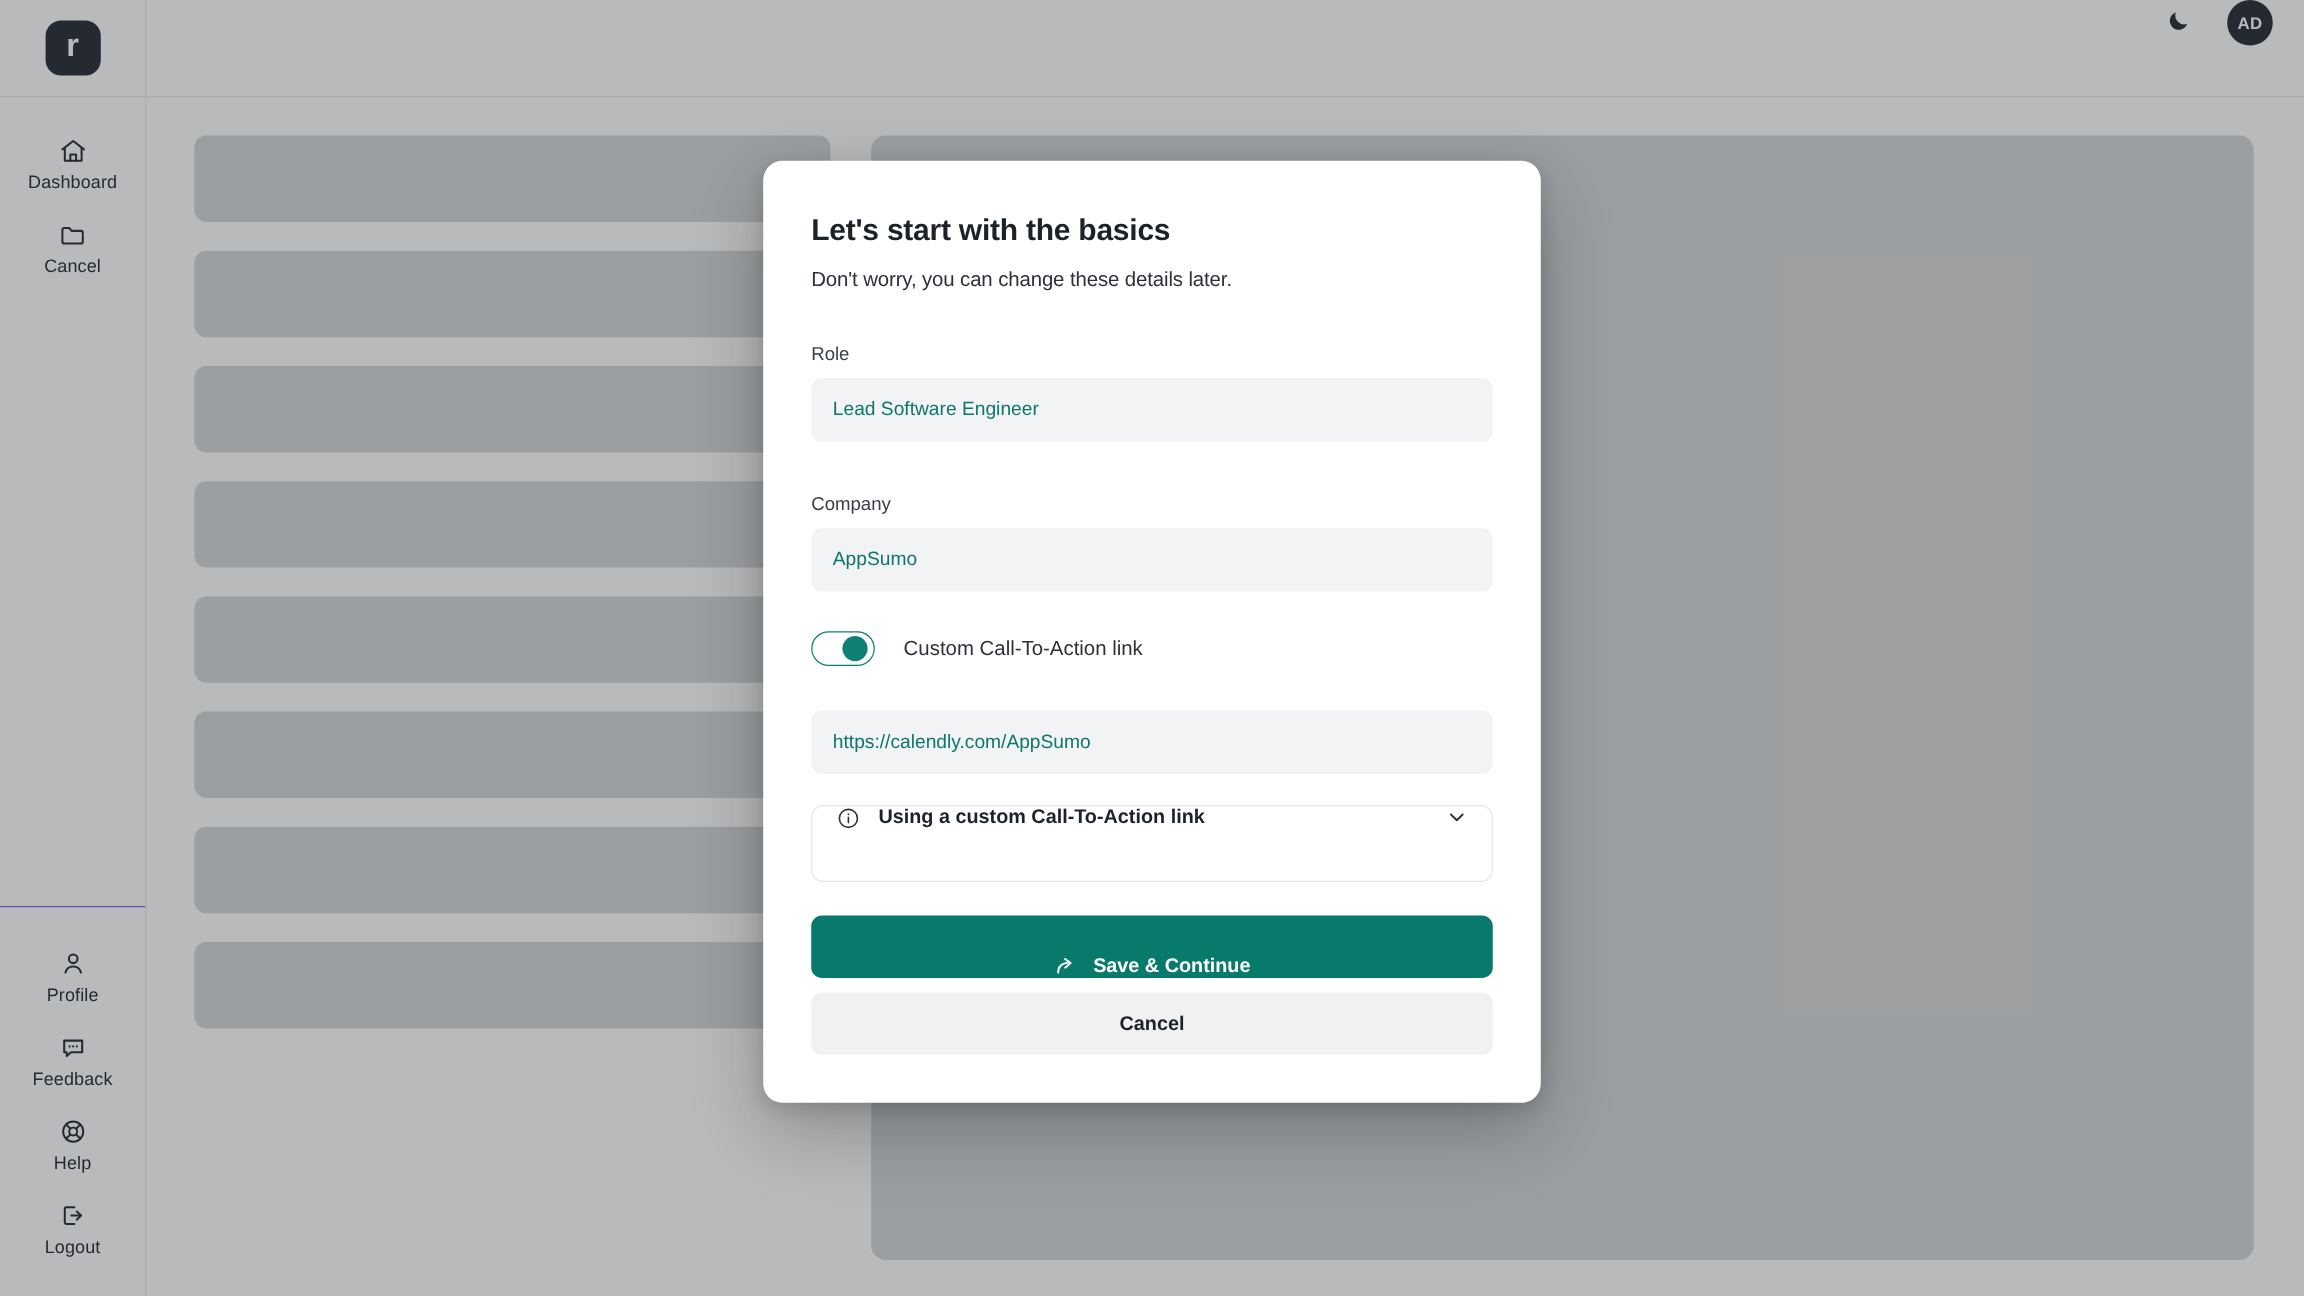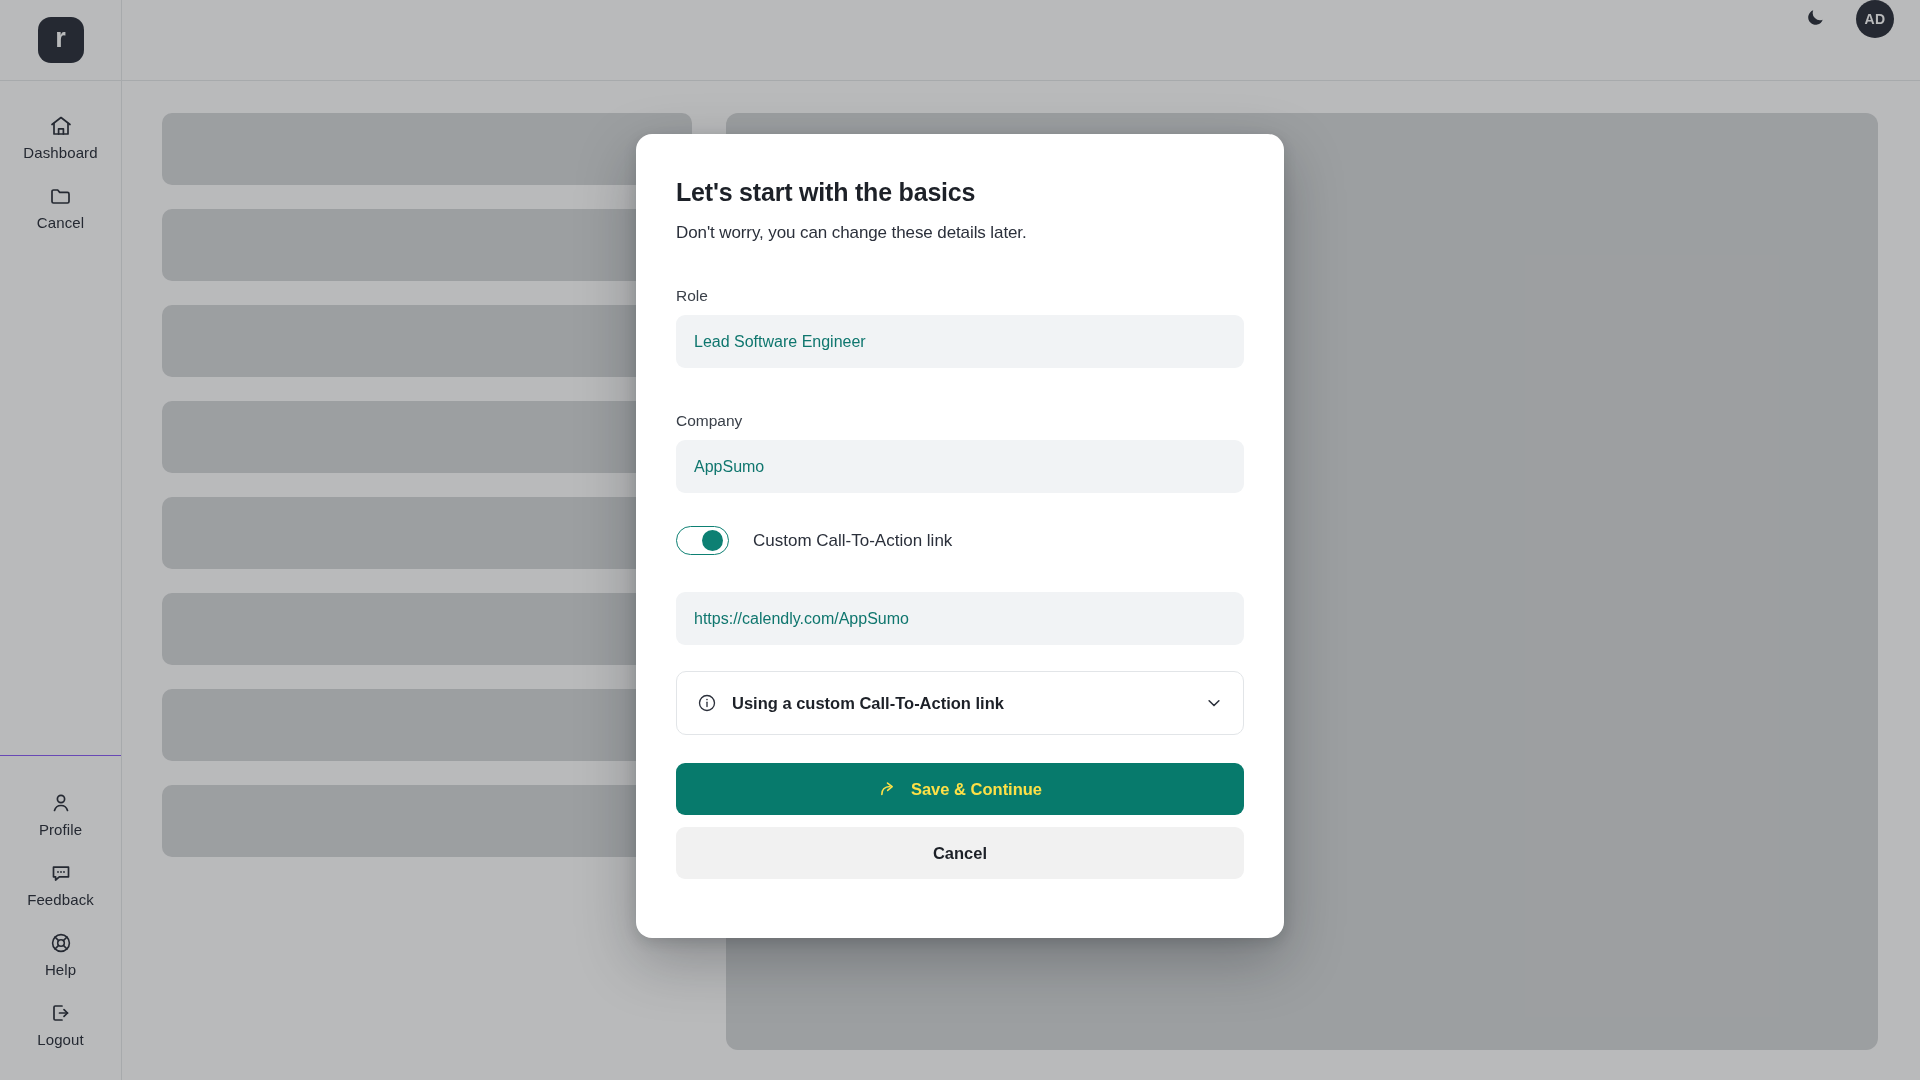--- a/index.html
+++ b/index.html
@@ -146,21 +146,21 @@
   }
 
   
   .modal {
     position: absolute;
     left: 636px;
     top: 134px;
     width: 648px;
     background: #ffffff;
     border-radius: 16px;
-    padding: 44px 40px 59px;
+    padding: 44px 40px 40px;
     box-shadow: 0 22px 60px rgba(15,18,24,0.28), 0 4px 14px rgba(15,18,24,0.14);
     z-index: 50;
   }
   .modal-title {
     font-size: 25px;
     font-weight: 700;
     color: #1d2128;
     letter-spacing: -.2px;
   }
   .modal-sub {
@@ -222,21 +222,20 @@
   }
 
   .cta-input-wrap { margin-top: 37px; }
 
   .info-card {
     margin-top: 26px;
     border: 1px solid #e2e5e8;
     border-radius: 10px;
     height: 64px;
     display: flex;
-    align-items: center;
     padding: 0 20px;
     gap: 15px;
     cursor: pointer;
     background: #ffffff;
   }
   .info-card .info-icon { flex: 0 0 20px; width:20px; height:20px; color:#2b303b; }
   .info-card .info-icon svg { display:block; width:20px; height:20px; }
   .info-card .info-text {
     flex: 1 1 auto;
     font-size: 16.5px;
@@ -256,21 +255,22 @@
     font-weight: 700;
     cursor: pointer;
     display: flex;
     align-items: center;
     justify-content: center;
     gap: 13px;
   }
   .btn-primary {
     margin-top: 28px;
     background: #077a6c;
-    color: #fde047;
+    color: #ffffff;
+    align-items: flex-end;
   }
   .btn-primary .btn-icon { width:20px; height:20px; display:block; }
   .btn-primary .btn-icon svg { display:block; width:20px; height:20px; }
   .btn-secondary {
     margin-top: 12px;
     background: #f1f1f1;
     color: #1d2128;
   }
 </style>
 </head>

